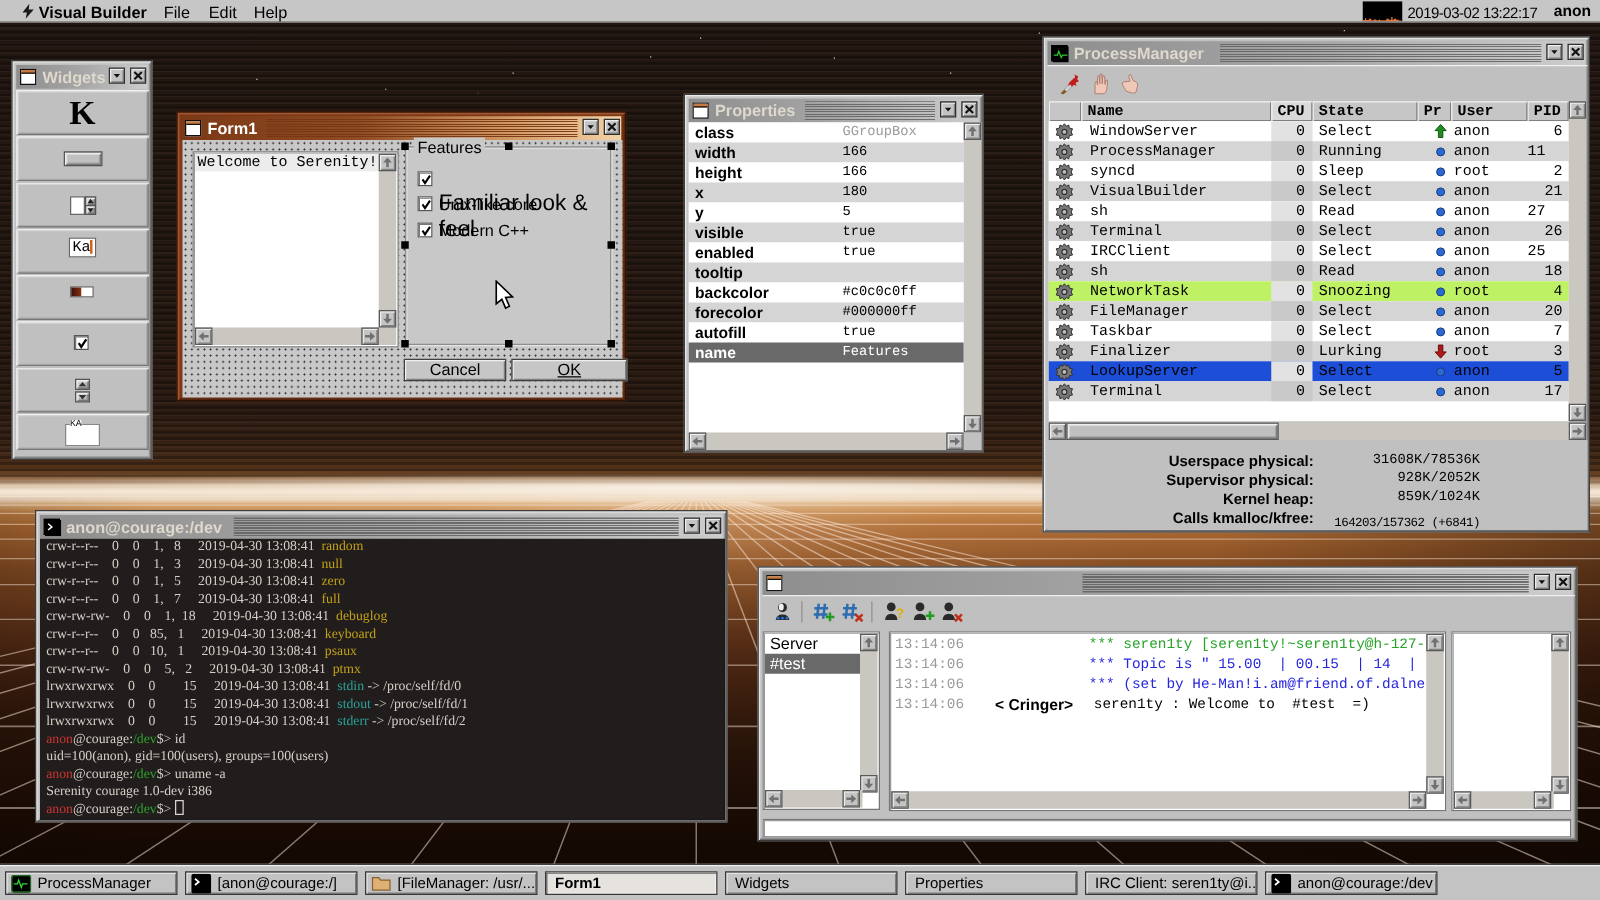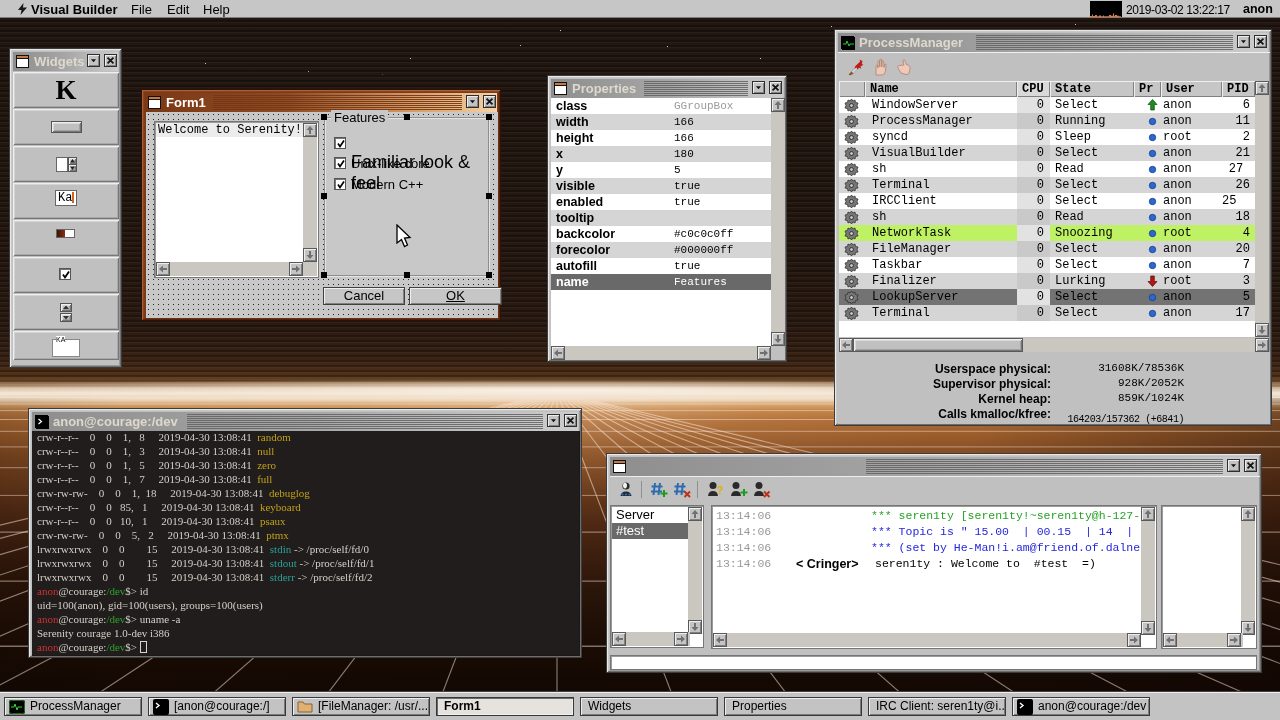--- a/index.html
+++ b/index.html
@@ -472,21 +472,21 @@
           <path d="M7.5 1 L9 3 L11 2 L11.5 4.5 L14 5 L13 7.5 L14 10 L11.5 10.5 L11 13 L9 12 L7.5 14 L6 12 L4 13 L3.5 10.5 L1 10 L2 7.5 L1 5 L3.5 4.5 L4 2 L6 3 Z" fill="#777" stroke="#333" stroke-width="0.8"></path>
           <circle cx="7.5" cy="7.5" r="2" fill="#c0c0c0" stroke="#333"></circle>
         </svg>
         <span style="position:absolute; left:33px;">ProcessManager</span>
         <div style="position:absolute; left:178px; top:0; width:33px; height:16px; background:#c9c9c9; text-align:right; padding-right:6px;">0</div>
         <span style="position:absolute; left:216px;">Running</span>
         <svg width="9" height="9" viewBox="0 0 9 9" style="position:absolute;left:309px;top:4px;display:block">
           <circle cx="4.5" cy="4.5" r="3.2" fill="#2a6ad0" stroke="#1a3a80" stroke-width="0.8"></circle>
         </svg>
         <span style="position:absolute; left:324px;">anon</span>
-        <div style="position:absolute; left:383px; top:0; width:28px; text-align:right;">11</div>
+        <div style="position:absolute; left:383px; top:0; width:28px; ">11</div>
       </div>
       <div class="mono" style="position:absolute; left:0; top:32px; width:416px; height:16px; background:#fff; font-size:12px; line-height:16px;">
         <svg width="15" height="15" viewBox="0 0 15 15" style="position:absolute;left:5px;top:0.5px;display:block">
           <path d="M7.5 1 L9 3 L11 2 L11.5 4.5 L14 5 L13 7.5 L14 10 L11.5 10.5 L11 13 L9 12 L7.5 14 L6 12 L4 13 L3.5 10.5 L1 10 L2 7.5 L1 5 L3.5 4.5 L4 2 L6 3 Z" fill="#777" stroke="#333" stroke-width="0.8"></path>
           <circle cx="7.5" cy="7.5" r="2" fill="#c0c0c0" stroke="#333"></circle>
         </svg>
         <span style="position:absolute; left:33px;">syncd</span>
         <div style="position:absolute; left:178px; top:0; width:33px; height:16px; background:#e2e2e2; text-align:right; padding-right:6px;">0</div>
         <span style="position:absolute; left:216px;">Sleep</span>
         <svg width="9" height="9" viewBox="0 0 9 9" style="position:absolute;left:309px;top:4px;display:block">
@@ -514,21 +514,21 @@
           <path d="M7.5 1 L9 3 L11 2 L11.5 4.5 L14 5 L13 7.5 L14 10 L11.5 10.5 L11 13 L9 12 L7.5 14 L6 12 L4 13 L3.5 10.5 L1 10 L2 7.5 L1 5 L3.5 4.5 L4 2 L6 3 Z" fill="#777" stroke="#333" stroke-width="0.8"></path>
           <circle cx="7.5" cy="7.5" r="2" fill="#c0c0c0" stroke="#333"></circle>
         </svg>
         <span style="position:absolute; left:33px;">sh</span>
         <div style="position:absolute; left:178px; top:0; width:33px; height:16px; background:#e2e2e2; text-align:right; padding-right:6px;">0</div>
         <span style="position:absolute; left:216px;">Read</span>
         <svg width="9" height="9" viewBox="0 0 9 9" style="position:absolute;left:309px;top:4px;display:block">
           <circle cx="4.5" cy="4.5" r="3.2" fill="#2a6ad0" stroke="#1a3a80" stroke-width="0.8"></circle>
         </svg>
         <span style="position:absolute; left:324px;">anon</span>
-        <div style="position:absolute; left:383px; top:0; width:28px; text-align:center;">27</div>
+        <div style="position:absolute; left:383px; top:0; width:28px; text-align:left;">27</div>
       </div>
       <div class="mono" style="position:absolute; left:0; top:80px; width:416px; height:16px; background:#d5d5d5; font-size:12px; line-height:16px;">
         <svg width="15" height="15" viewBox="0 0 15 15" style="position:absolute;left:5px;top:0.5px;display:block">
           <path d="M7.5 1 L9 3 L11 2 L11.5 4.5 L14 5 L13 7.5 L14 10 L11.5 10.5 L11 13 L9 12 L7.5 14 L6 12 L4 13 L3.5 10.5 L1 10 L2 7.5 L1 5 L3.5 4.5 L4 2 L6 3 Z" fill="#777" stroke="#333" stroke-width="0.8"></path>
           <circle cx="7.5" cy="7.5" r="2" fill="#c0c0c0" stroke="#333"></circle>
         </svg>
         <span style="position:absolute; left:33px;">Terminal</span>
         <div style="position:absolute; left:178px; top:0; width:33px; height:16px; background:#c9c9c9; text-align:right; padding-right:6px;">0</div>
         <span style="position:absolute; left:216px;">Select</span>
         <svg width="9" height="9" viewBox="0 0 9 9" style="position:absolute;left:309px;top:4px;display:block">
@@ -614,21 +614,21 @@
         </svg>
         <span style="position:absolute; left:33px;">Finalizer</span>
         <div style="position:absolute; left:178px; top:0; width:33px; height:16px; background:#c9c9c9; text-align:right; padding-right:6px;">0</div>
         <span style="position:absolute; left:216px;">Lurking</span>
         <svg width="11" height="12" viewBox="0 0 11 12" style="position:absolute;left:308px;top:2px;display:block">
           <path d="M5.5 11.5 L10 6.5 L7.3 6.5 L7.3 1 L3.7 1 L3.7 6.5 L1 6.5 Z" fill="#b01818" stroke="#5a0a0a" stroke-width="0.7"></path>
         </svg>
         <span style="position:absolute; left:324px;">root</span>
         <div style="position:absolute; left:383px; top:0; width:28px; text-align:right;">3</div>
       </div>
-      <div class="mono" style="position:absolute; left:0; top:192px; width:416px; height:16px; background:#737373; font-size:12px; line-height:16px;">
+      <div class="mono" style="position:absolute; left:0; top:192px; width:416px; height:16px; background:#1d4ed8; font-size:12px; line-height:16px;">
         <svg width="15" height="15" viewBox="0 0 15 15" style="position:absolute;left:5px;top:0.5px;display:block">
           <path d="M7.5 1 L9 3 L11 2 L11.5 4.5 L14 5 L13 7.5 L14 10 L11.5 10.5 L11 13 L9 12 L7.5 14 L6 12 L4 13 L3.5 10.5 L1 10 L2 7.5 L1 5 L3.5 4.5 L4 2 L6 3 Z" fill="#777" stroke="#333" stroke-width="0.8"></path>
           <circle cx="7.5" cy="7.5" r="2" fill="#c0c0c0" stroke="#333"></circle>
         </svg>
         <span style="position:absolute; left:33px;">LookupServer</span>
         <div style="position:absolute; left:178px; top:0; width:33px; height:16px; background:#e2e2e2; text-align:right; padding-right:6px;">0</div>
         <span style="position:absolute; left:216px;">Select</span>
         <svg width="9" height="9" viewBox="0 0 9 9" style="position:absolute;left:309px;top:4px;display:block">
           <circle cx="4.5" cy="4.5" r="3.2" fill="#2a6ad0" stroke="#1a3a80" stroke-width="0.8"></circle>
         </svg>

